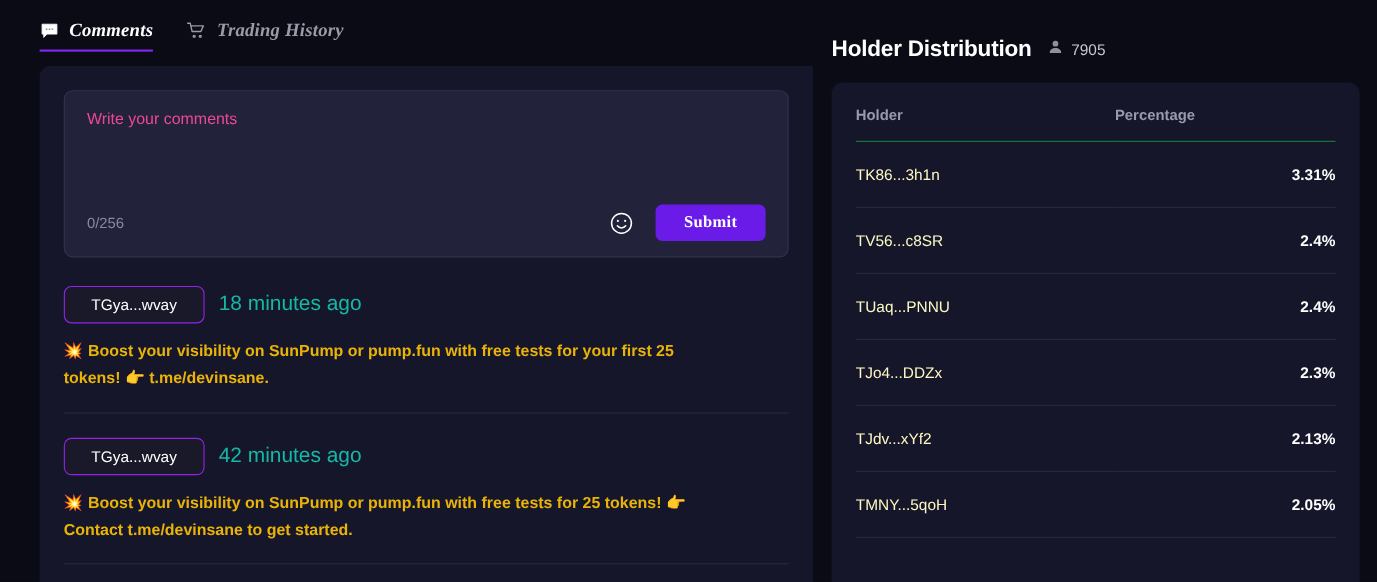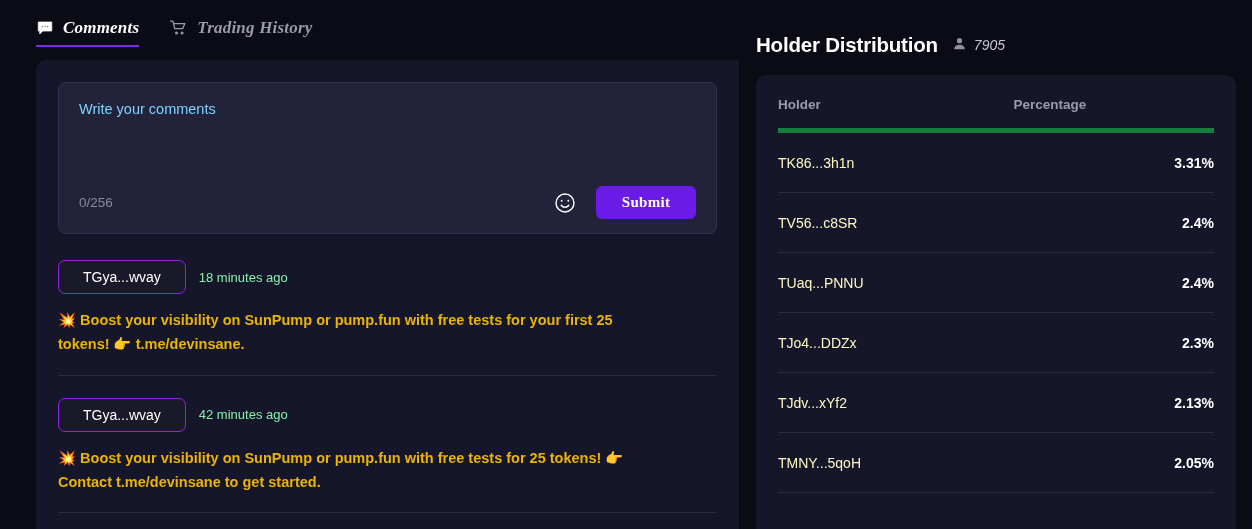--- a/index.html
+++ b/index.html
@@ -83,21 +83,21 @@
   .compose {
     background: #22223a;
     border: 1px solid #32324e;
     border-radius: 8px;
     height: 152px;
     padding: 18px 20px 14px 20px;
     position: relative;
   }
 
   .compose-placeholder {
-    color: #7dd3fc;
+    color: #ec4899;
     font-size: 14.5px;
   }
 
   .compose-footer {
     position: absolute;
     left: 20px;
     right: 20px;
     bottom: 14px;
     display: flex;
     align-items: center;
@@ -154,22 +154,22 @@
     border: 1px solid #9422e8;
     border-radius: 7px;
     padding: 8px 24px;
     color: #ffffff;
     font-size: 14px;
     background: #191929;
     cursor: pointer;
   }
 
   .comment-time {
-    color: #86efac;
-    font-size: 13px;
+    color: #14b8a6;
+    font-size: 19px;
   }
 
   .comment-body {
     margin-top: 14px;
     color: #eab308;
     font-size: 14.5px;
     font-weight: bold;
     line-height: 1.68;
     max-width: 600px;
   }
@@ -200,21 +200,20 @@
 
   .holder-count-wrap {
     display: flex;
     align-items: center;
     gap: 7px;
   }
 
   .holder-count {
     color: #c7c7d4;
     font-size: 14px;
-    font-style: italic;
   }
 
   .holder-card {
     position: absolute;
     left: 16px;
     top: 75px;
     width: 480px;
     height: 470px;
     background: #16162a;
     border-radius: 10px;
@@ -223,21 +222,21 @@
   }
 
   .holder-table { width: 100%; border-collapse: collapse; }
 
   .holder-table th {
     text-align: left;
     color: #9a9aac;
     font-size: 13.5px;
     font-weight: bold;
     padding: 22px 0 16px 0;
-    border-bottom: 5px solid #15803d;
+    border-bottom: 1px solid #15803d;
   }
   .holder-table th.col-pct { text-align: left; }
 
   .holder-table td {
     padding: 22px 0 21px 0;
     border-bottom: 1px solid #2a2a3e;
     font-size: 14px;
   }
 
   .holder-addr {

